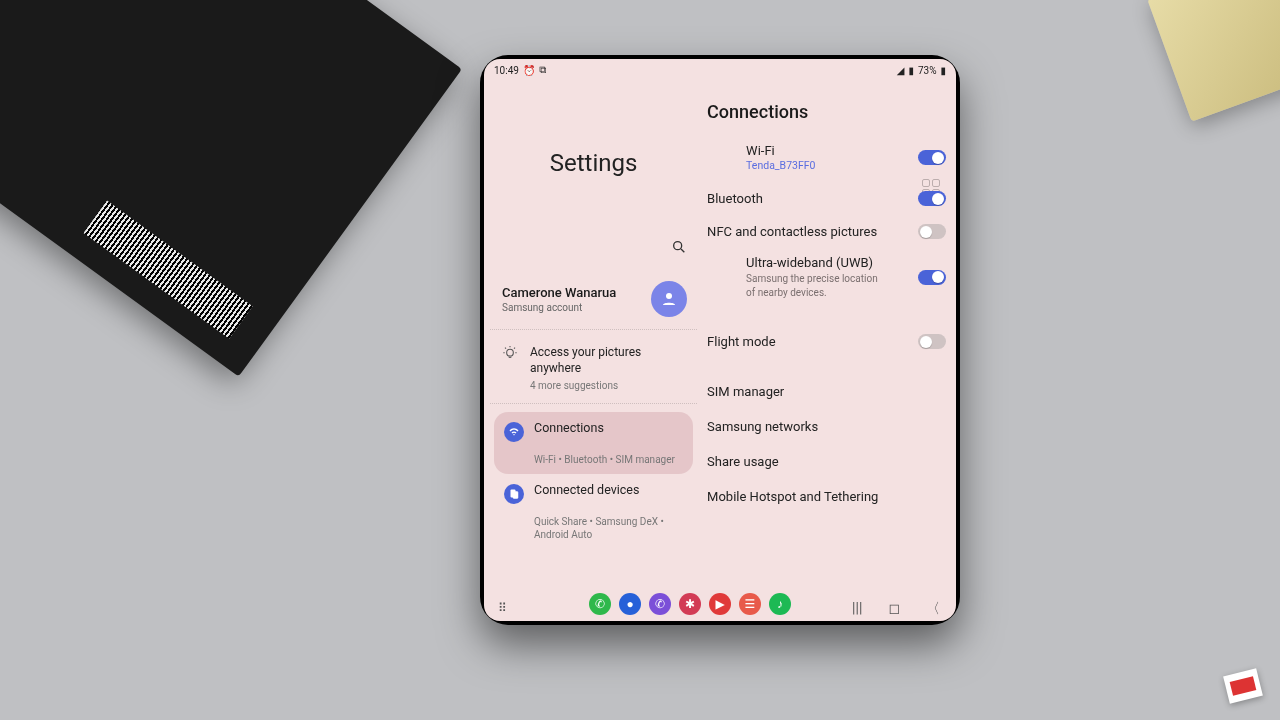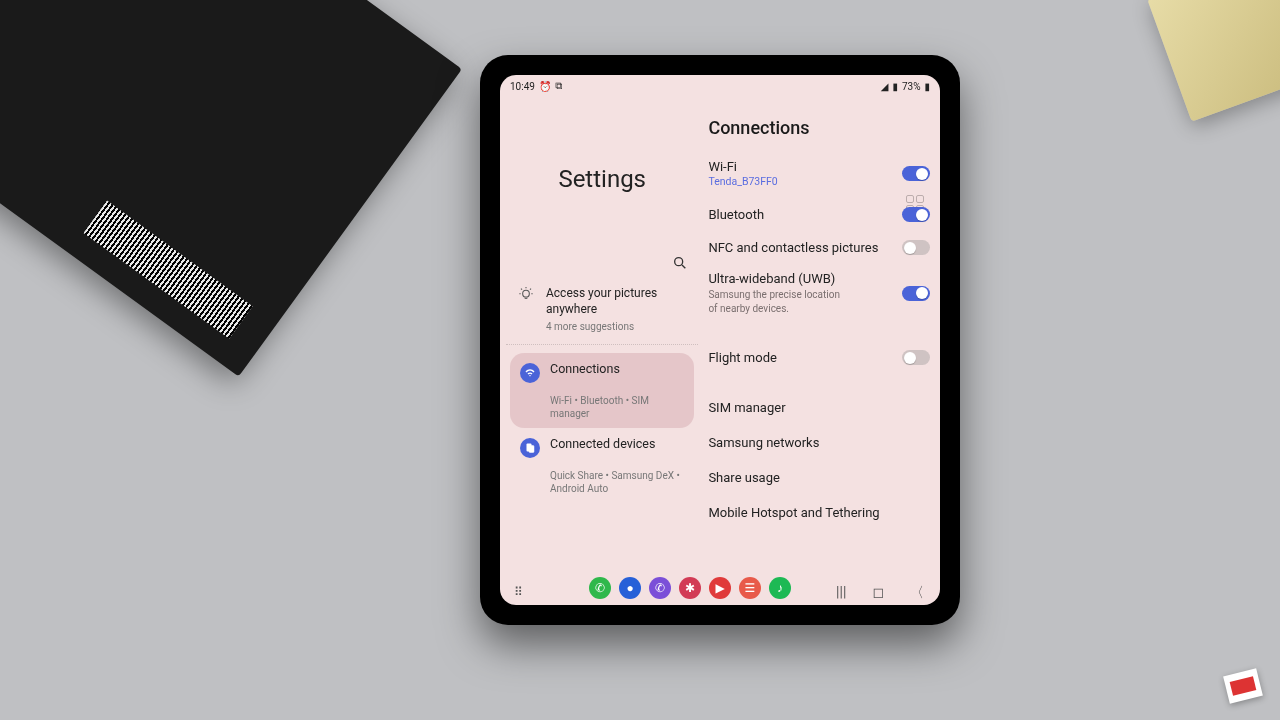--- a/index.html
+++ b/index.html
@@ -50,21 +50,21 @@
 
   
   .device {
     position: absolute;
     left: 480px;
     top: 55px;
     width: 480px;
     height: 570px;
     background: #000;
     border-radius: 28px;
-    padding: 20px;
+    padding: 4px;
     box-sizing: border-box;
     box-shadow: 0 20px 40px rgba(0,0,0,0.5);
   }
 
   .screen {
     width: 100%;
     height: 100%;
     background: #f4e1e1;
     border-radius: 16px;
     display: flex;
@@ -170,21 +170,21 @@
     font-size: 18px;
     color:#1a1a1a;
     margin: 16px 0 14px 2px;
     font-weight:500;
   }
   .conn-item {
     display:flex; align-items:center; justify-content:space-between;
     padding: 9px 2px;
     gap: 8px;
   }
-  .conn-item.tall { padding: 7px 2px 10px; }
+  .conn-item.tall { padding: 7px 2px 10px; margin-left: 39px; }
   .conn-label { font-size:13px; color:#222; }
   .conn-sub-blue { font-size:10.5px; color:#5a6de0; margin-top:1px;}
   .conn-sub-grey { font-size:10px; color:#7a6f6f; margin-top:2px; line-height:1.35; max-width:140px;}
   .section-gap { height: 16px; }
 
   
   .toggle {
     width: 28px; height:15px; border-radius: 10px;
     background:#cfc3c3; position:relative; flex-shrink:0;
   }
@@ -274,20 +274,32 @@
 
         <div class="search-row">
           <span class="search-icon">
             <svg viewBox="0 0 24 24" width="16" height="16" fill="none" stroke="currentColor" stroke-width="2">
               <circle cx="10" cy="10" r="6"></circle>
                 <line x1="15" y1="15" x2="20" y2="20"></line>
             </svg>
           </span>
         </div>
 
+        <div class="account-card">
+          <div>
+            <div class="account-name">Camerone Wanarua</div>
+            <div class="account-sub">Samsung account</div>
+          </div>
+          <div class="avatar">
+            <svg viewBox="0 0 24 24" width="18" height="18" fill="currentColor">
+              <circle cx="12" cy="8" r="4"></circle>
+                <path d="M4 20c0-4 16-4 16 0"></path>
+            </svg>
+          </div>
+        </div>
 
         <div class="suggestion">
           <div class="suggestion-icon">
             <svg viewBox="0 0 24 24" width="16" height="16" fill="none" stroke="currentColor" stroke-width="1.6">
               <circle cx="12" cy="10" r="5"></circle>
               <line x1="12" y1="2" x2="12" y2="0"></line>
               <line x1="4" y1="10" x2="2" y2="10"></line>
               <line x1="22" y1="10" x2="20" y2="10"></line>
               <line x1="6" y1="4" x2="4.5" y2="2.5"></line>
               <line x1="18" y1="4" x2="19.5" y2="2.5"></line>

